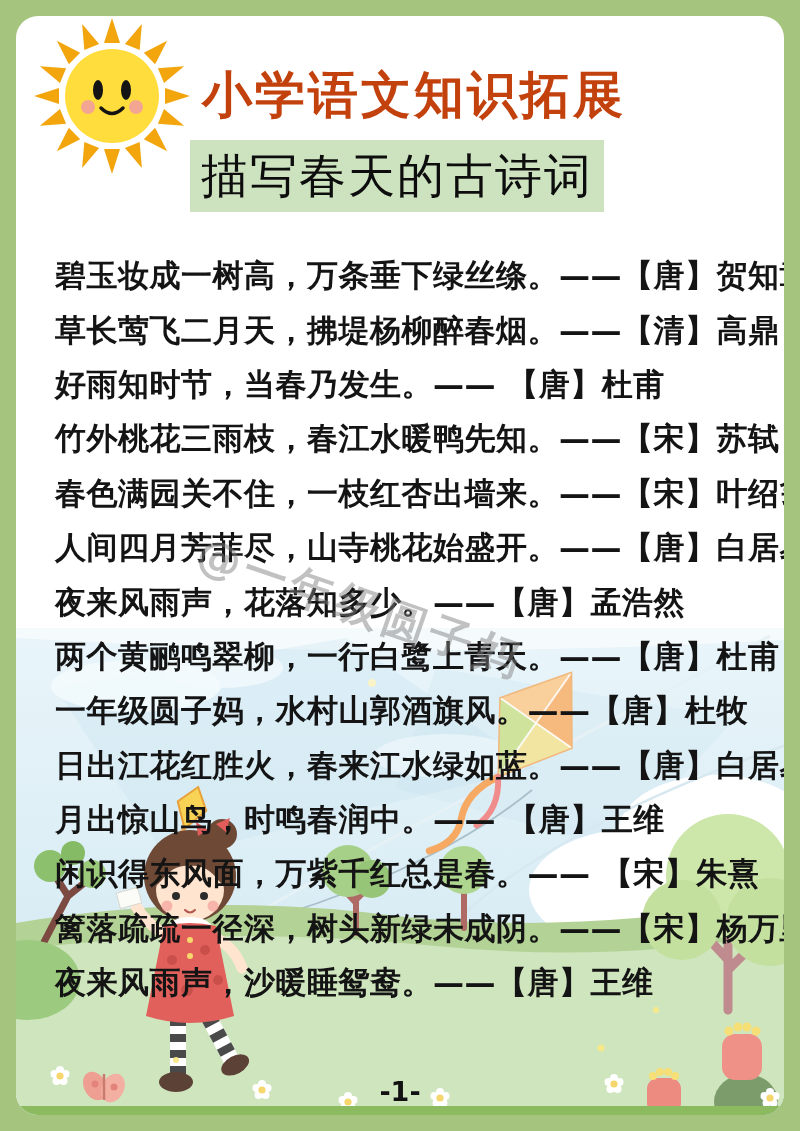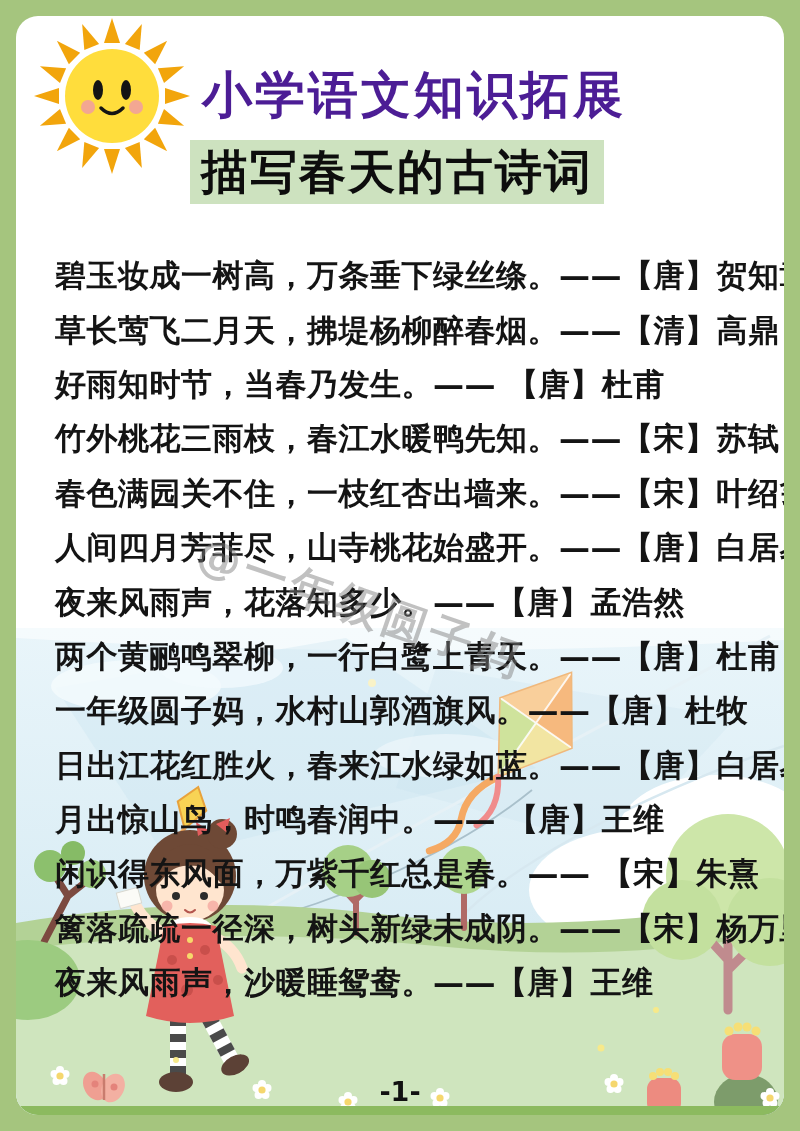--- a/index.html
+++ b/index.html
@@ -13,27 +13,27 @@
     background:var(--frame_green,#a5c57e);
   }
   .panel{
     position:absolute;left:16px;top:16px;width:768px;height:1099px;
     background:#ffffff;border-radius:22px;overflow:hidden;
   }
   
   .sun{position:absolute;left:16px;top:0px;width:160px;height:160px;}
   .title{
     position:absolute;left:186px;top:46px;
-    font-size:50px;font-weight:900;letter-spacing:3px;color:#4c1d95;white-space:nowrap;
+    font-size:50px;font-weight:900;letter-spacing:3px;color:#c2410c;white-space:nowrap;
   }
   .subtitle{
-    position:absolute;left:174px;top:124px;width:414px;height:64px;
+    position:absolute;left:174px;top:124px;width:414px;height:72px;
     background:var(--subtitle_bg,#cde2bf);
     display:flex;align-items:center;justify-content:center;
-    font-size:47px;font-weight:700;letter-spacing:2px;color:#0d0d0d;white-space:nowrap;
+    font-size:47px;font-weight:400;letter-spacing:2px;color:#0d0d0d;white-space:nowrap;
   }
   
   .poems{position:absolute;left:39px;top:233px;right:10px;z-index:3;}
   .poem-line{
     height:54.4px;display:flex;align-items:center;
     font-size:31px;font-weight:700;letter-spacing:.5px;
     color:var(--text,#141414);white-space:nowrap;
   }
   
   .watermark{

